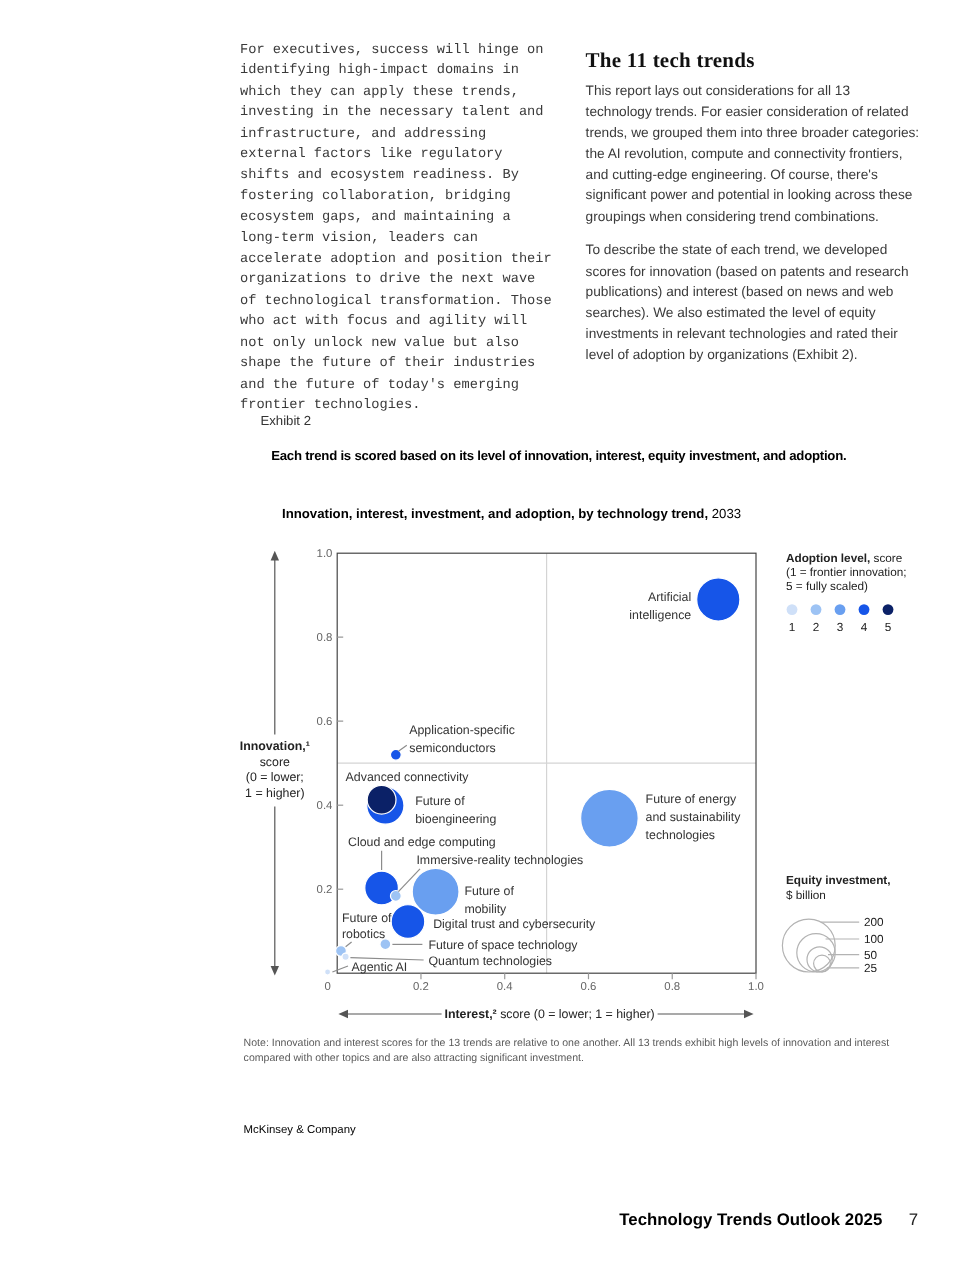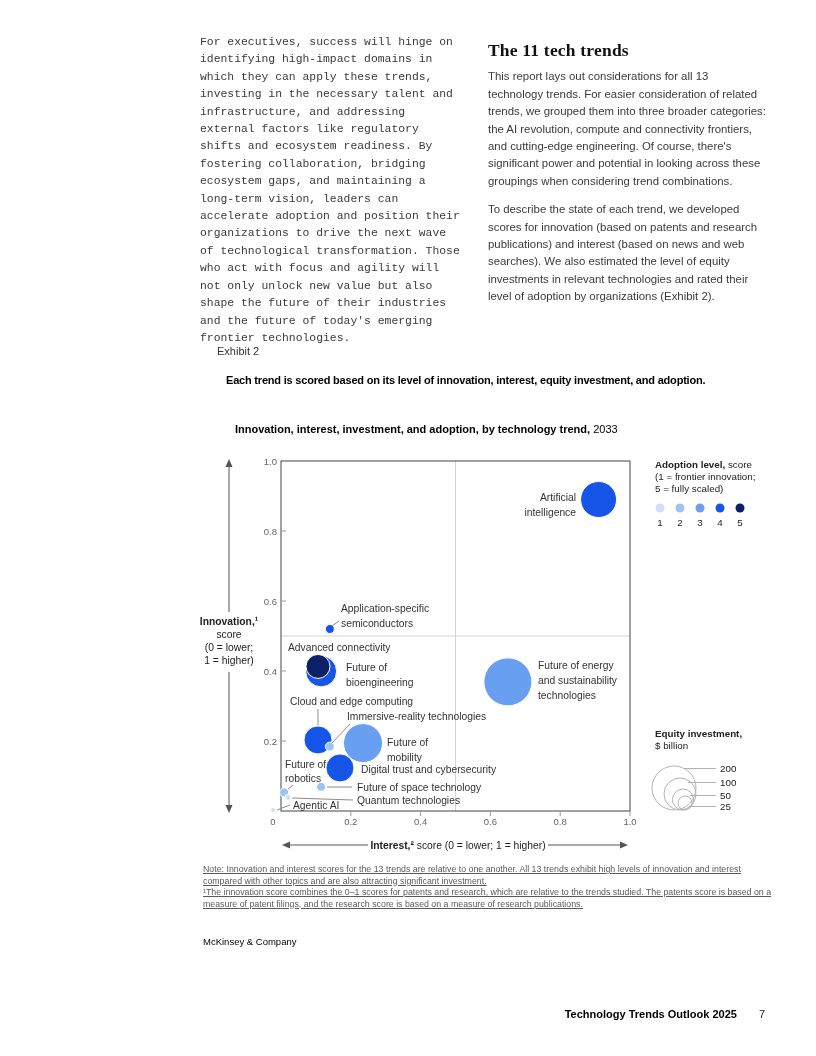--- a/index.html
+++ b/index.html
@@ -17,23 +17,23 @@
   #right-col p{margin:0 0 11px 0;}
   #exhibit-eyebrow{left:217px;top:345px;font-size:11px;color:#333;}
   #exhibit-headline{
     left:203px;top:370px;width:522px;font-size:11px;font-weight:bold;
     color:#000;line-height:20px;letter-spacing:-0.2px;margin-left:23px;
   }
   #exhibit-subtitle{left:203px;top:423px;font-size:11px;color:#000;}
   #exhibit-subtitle .b{font-weight:bold;padding-left:32px;}
   #chart{left:0;top:440px;width:816px;height:426px;}
   #footnotes{left:203px;top:864px;width:574px;font-size:8.8px;line-height:11.5px;color:#5a5a5a;}
-  #footnotes p{margin:0;text-decoration:underline;}
+  #footnotes p{margin:0;}
   #brand{left:203px;top:936px;font-size:9.5px;font-weight:normal;color:#000;}
-  #footer{left:0;top:1008px;width:765px;text-align:right;font-size:11px;color:#000;}
+  #footer{left:0;top:1008px;width:765px;text-align:right;font-size:14px;color:#000;}
   #footer .ft-title{font-weight:bold;}
   #footer .ft-page{margin-left:22px;font-weight:normal;color:#222;}
   
   text{font-family:"Liberation Sans",sans-serif;}
   .svg-pt{font-size:10.3px;fill:#333;}
   .svg-tick{font-size:9.5px;fill:#666;}
   .svg-axis{font-size:10.3px;fill:#222;}
   .svg-legend{font-size:9.8px;fill:#222;}
   .bold{font-weight:bold;}
 </style>
@@ -158,20 +158,19 @@
       <line x1="690" y1="355.5" x2="716" y2="355.5" stroke="#b3b3b3" stroke-width="1"></line>
       <text x="720" y="359" class="svg-legend" text-anchor="start">50</text>
       <circle cx="685" cy="363" r="7" fill="none" stroke="#b3b3b3" stroke-width="1"></circle>
       <line x1="689" y1="366.5" x2="716" y2="366.5" stroke="#b3b3b3" stroke-width="1"></line>
       <text x="720" y="370" class="svg-legend" text-anchor="start">25</text>
     </svg>
 </div>
 
 <div class="abs" id="footnotes">
   <p>Note: Innovation and interest scores for the 13 trends are relative to one another. All 13 trends exhibit high levels of innovation and interest compared with other topics and are also attracting significant investment.</p>
-  <p>¹The innovation score combines the 0–1 scores for patents and research, which are relative to the trends studied. The patents score is based on a measure of patent filings, and the research score is based on a measure of research publications.</p>
 </div>
 
 <div class="abs" id="brand">McKinsey &amp; Company</div>
 
 <div class="abs" id="footer">
   <span class="ft-title">Technology Trends Outlook 2025</span><span class="ft-page">7</span>
 </div>
 
 </body></html>

